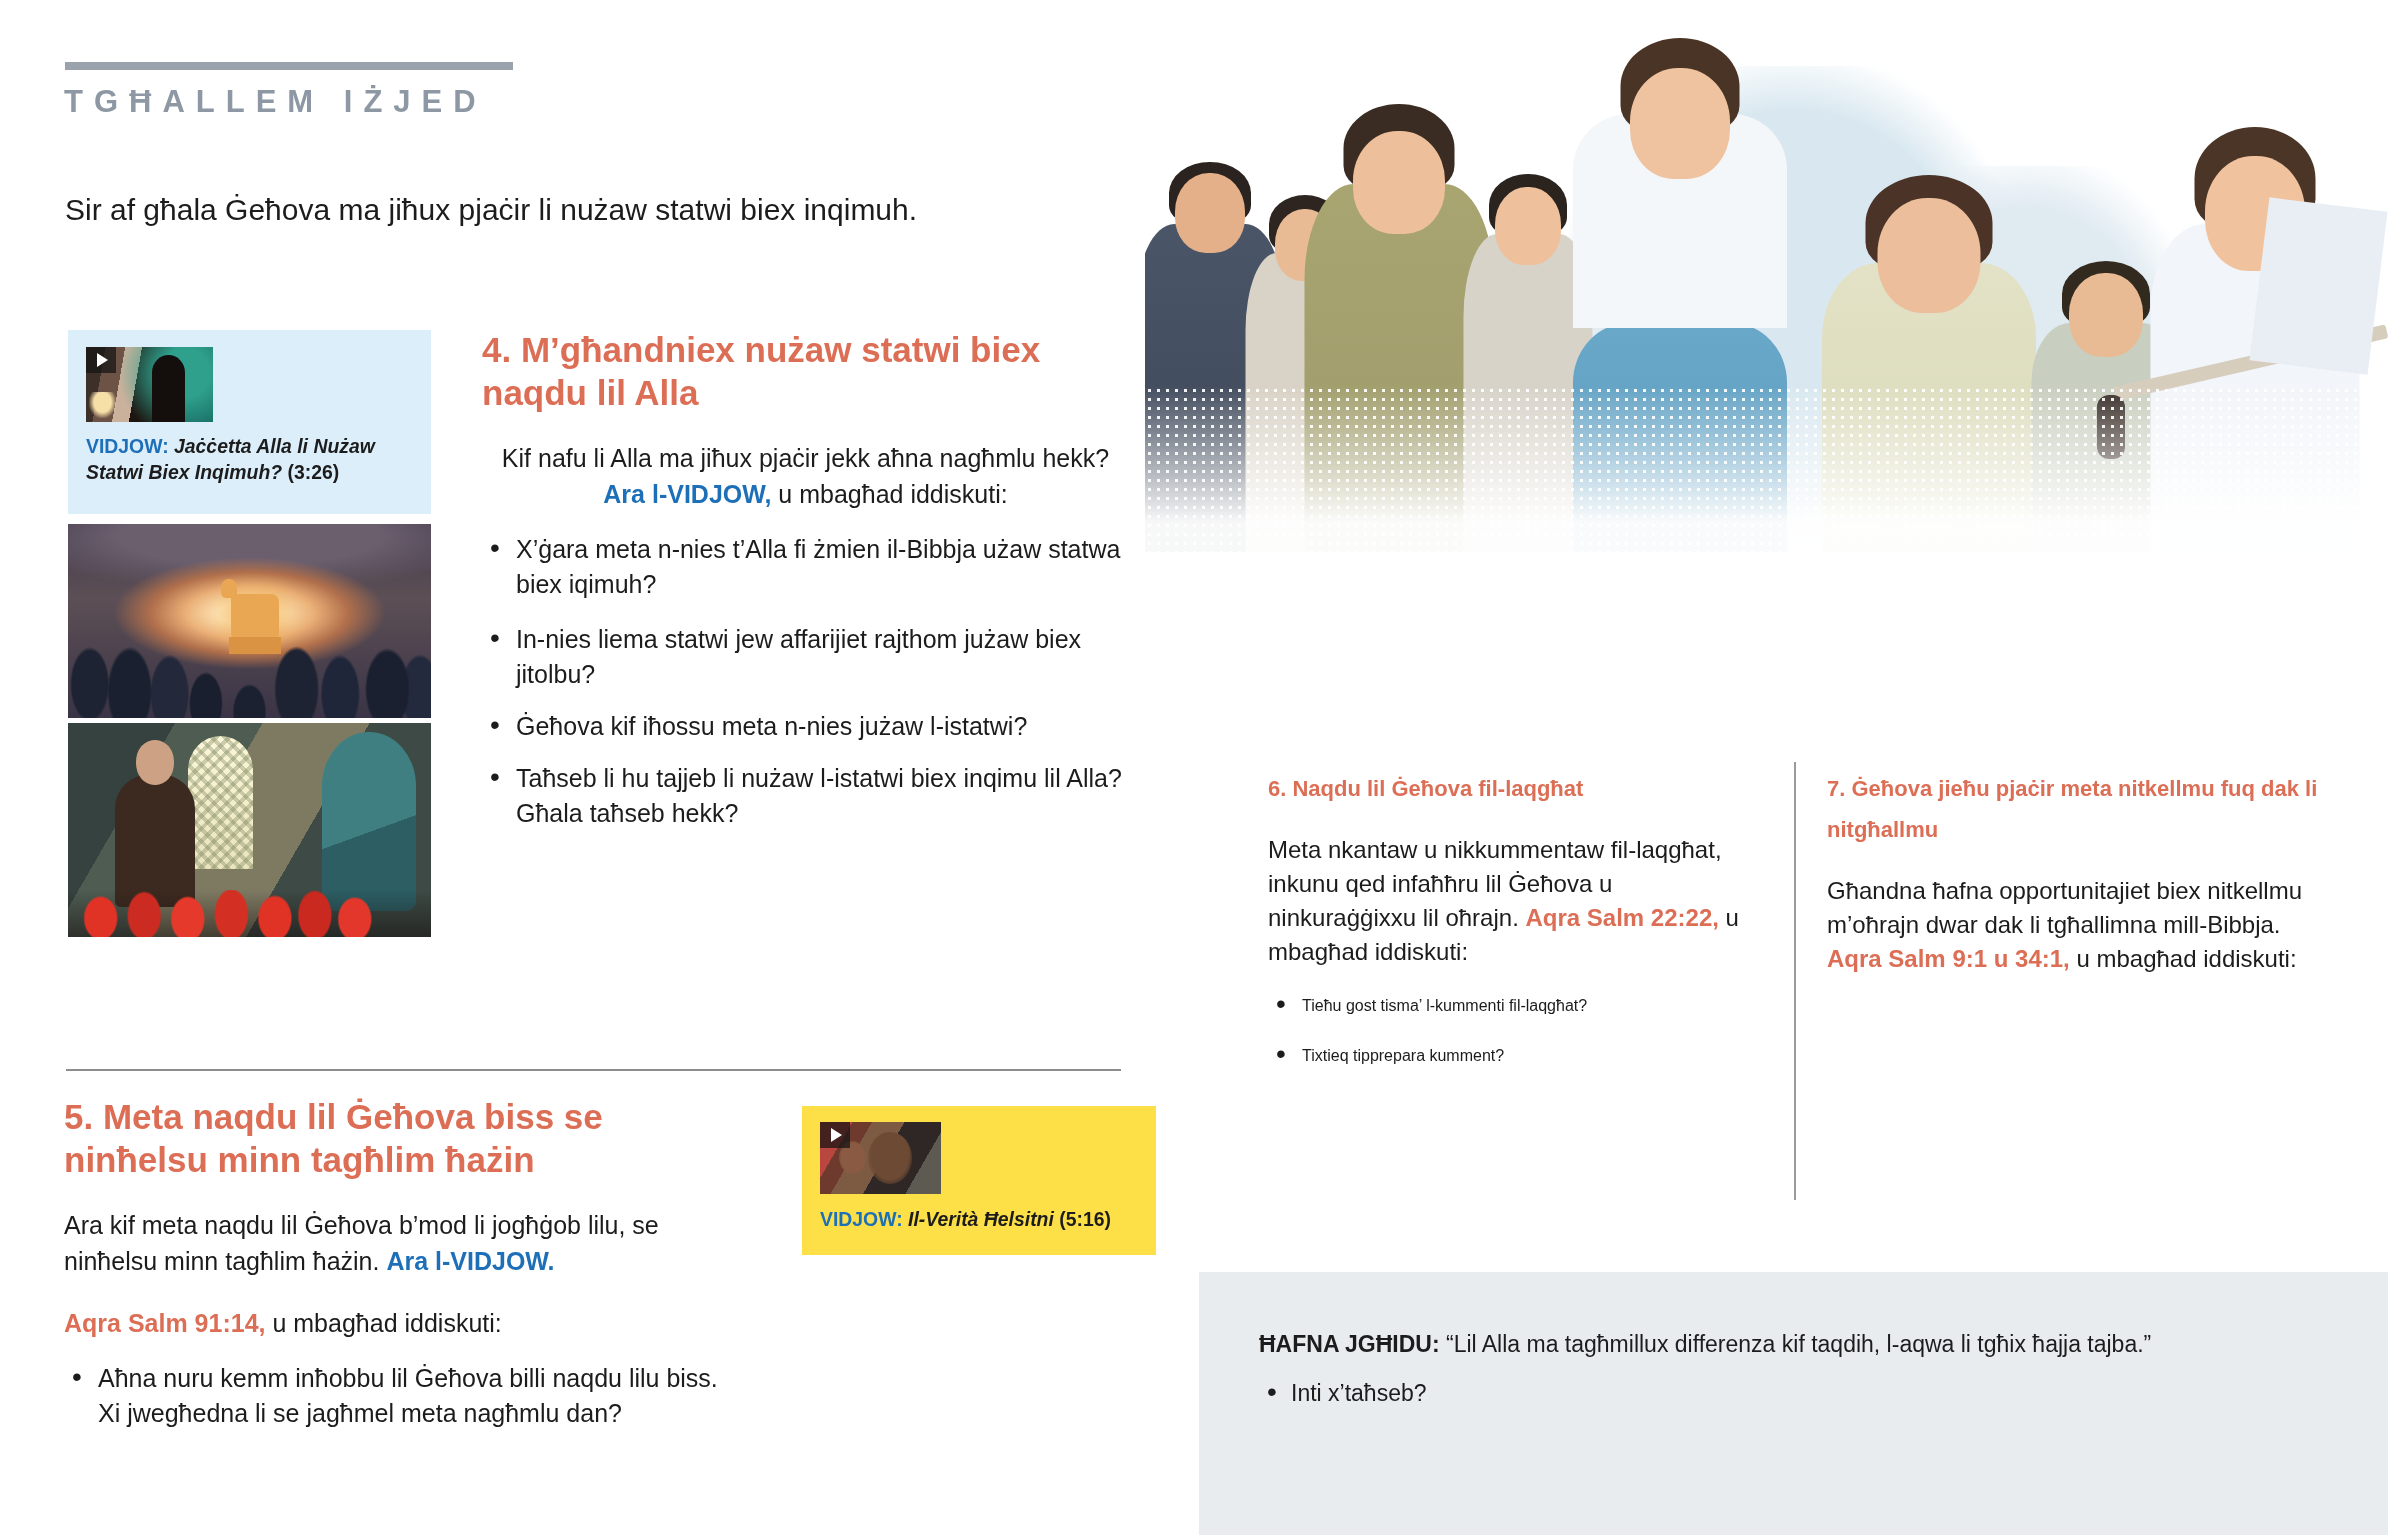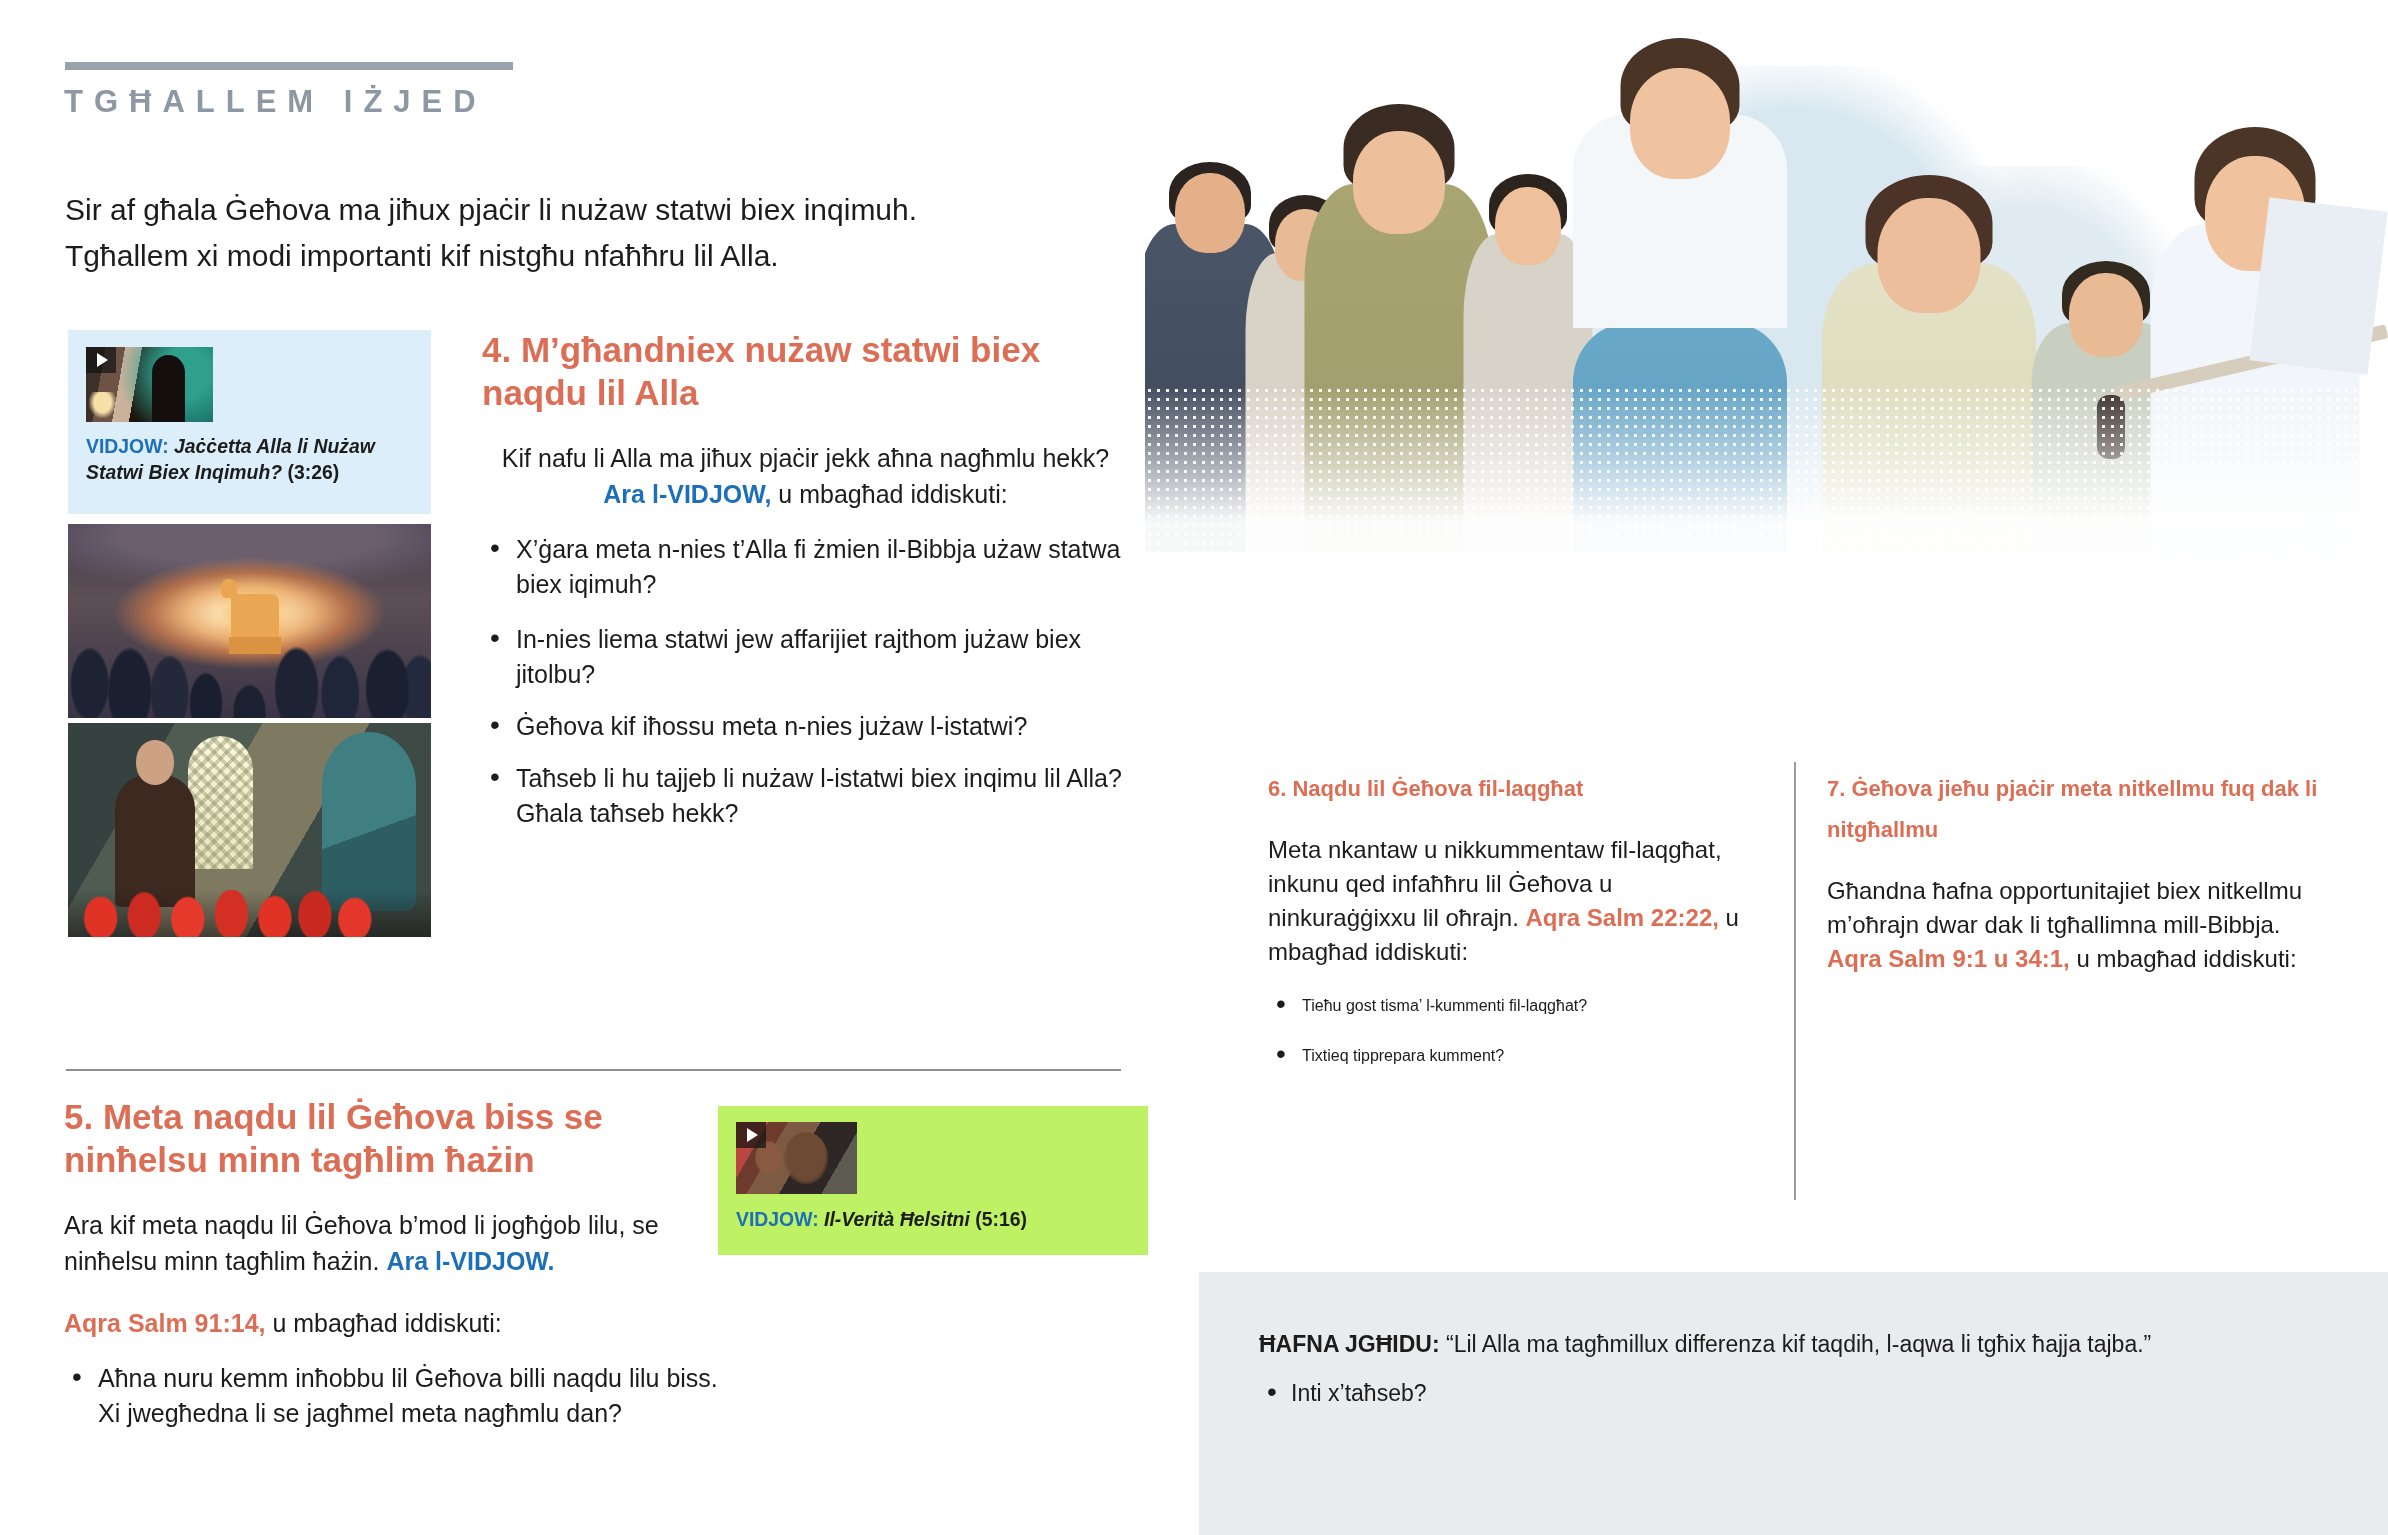--- a/index.html
+++ b/index.html
@@ -27,22 +27,22 @@
     position: absolute; left: 65px; top: 157px; width: 925px;
     font-size: 30px; line-height: 46px; color: #1c1c1c; margin-top: 30px;
   }
 
   
   .video-card-a {
     position: absolute; left: 68px; top: 330px;
     width: 363px; height: 184px; background: #ddeefb;
   }
   .video-card-b {
-    position: absolute; left: 718px; top: 1106px;
-    width: 430px; height: 149px; background: #bef264;
+    position: absolute; left: 802px; top: 1106px;
+    width: 354px; height: 149px; background: #fde047;
   }
   .vthumb {
     position: relative; width: 127px; height: 75px; overflow: hidden;
     margin: 17px 0 0 18px;
   }
   .video-card-b .vthumb { width: 121px; height: 72px; margin: 16px 0 0 18px; }
   .play-badge {
     position: absolute; left: 0; top: 0; width: 30px; height: 26px;
     background: rgba(20,20,20,0.72);
     display: flex; align-items: center; justify-content: center; z-index: 3;
@@ -241,21 +241,20 @@
 </head>
 <body>
 
 <div class="page">
 
   <div class="kicker-rule"></div>
   <div class="kicker">TGĦALLEM IŻJED</div>
 
   <div class="intro">
     <div>Sir af għala Ġeħova ma jiħux pjaċir li nużaw statwi biex inqimuh.</div>
-    <div>Tgħallem xi modi importanti kif nistgħu nfaħħru lil Alla.</div>
   </div>
 
   <div class="video-card-a">
     <div class="vthumb">
       <div class="art-thumb-a"></div>
       <div class="play-badge"></div>
     </div>
     <div class="vcap">
       <span class="lbl">VIDJOW:</span>
       <span class="ttl">Jaċċetta Alla li Nużaw Statwi Biex Inqimuh?</span>

